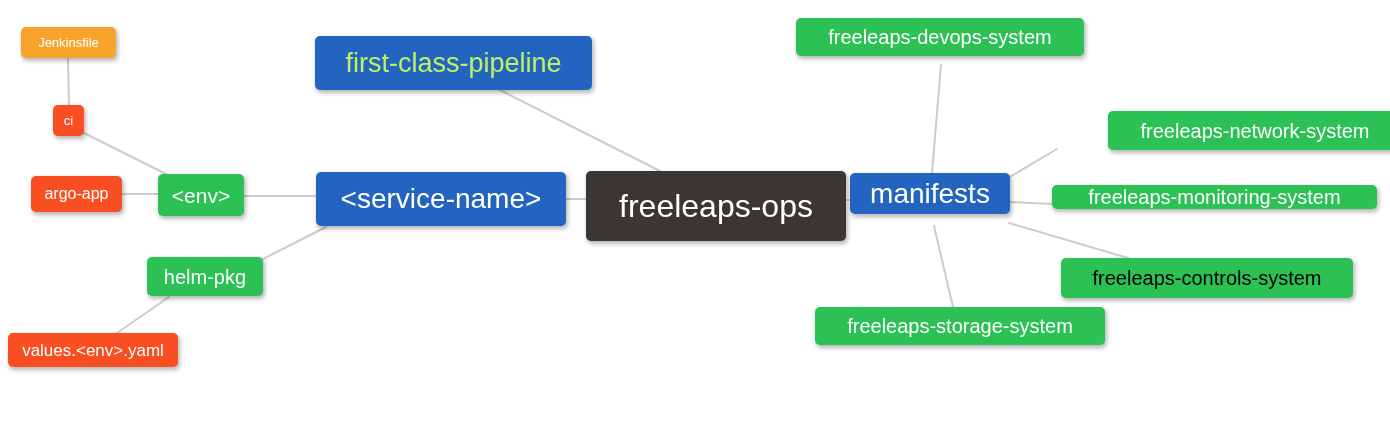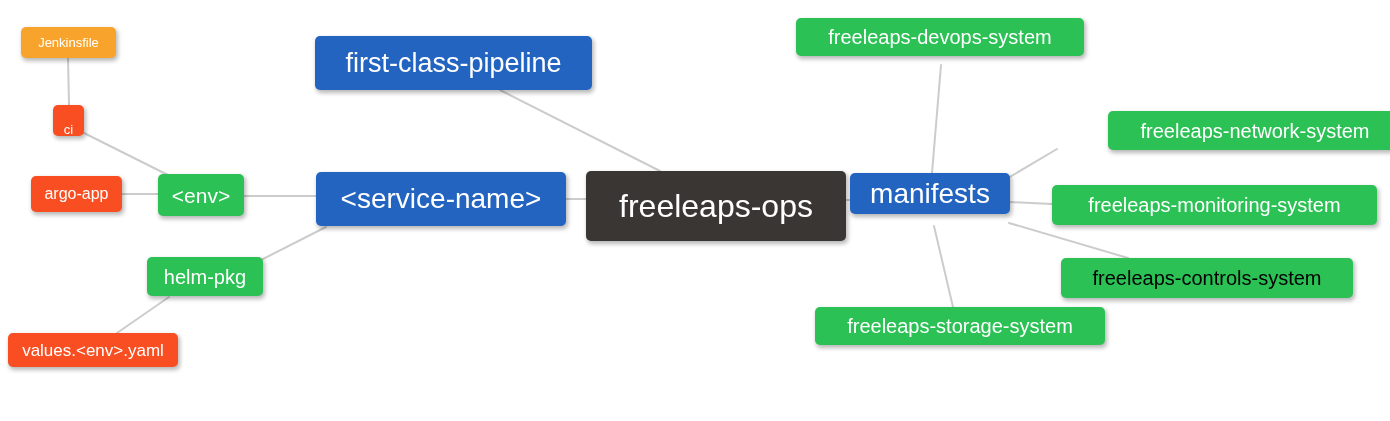--- a/index.html
+++ b/index.html
@@ -51,54 +51,54 @@
       <line x1="932" y1="173" x2="941" y2="65" stroke="#CCCCCC" stroke-width="2" stroke-linecap="round"></line>
       <line x1="1008" y1="178" x2="1057" y2="149" stroke="#CCCCCC" stroke-width="2" stroke-linecap="round"></line>
       <line x1="1010" y1="202" x2="1052" y2="204" stroke="#CCCCCC" stroke-width="2" stroke-linecap="round"></line>
       <line x1="1009" y1="223" x2="1128" y2="258" stroke="#CCCCCC" stroke-width="2" stroke-linecap="round"></line>
       <line x1="934" y1="226" x2="953" y2="307" stroke="#CCCCCC" stroke-width="2" stroke-linecap="round"></line>
     </svg>
   <div>
       <div class="node" style="left: 21px; top: 27px; width: 95px; height: 31px; font-size: 13px; background: rgb(248, 164, 44); color: rgb(255, 255, 255);">
         <span>Jenkinsfile</span>
       </div>
-      <div class="node" style="left: 53px; top: 105px; width: 31px; height: 31px; font-size: 13px; background: rgb(249, 78, 33); color: rgb(255, 255, 255); align-items: flex-end;">
+      <div class="node" style="left: 53px; top: 105px; width: 31px; height: 31px; font-size: 13px; background: rgb(249, 78, 33); color: rgb(255, 255, 255);">
         <span>ci</span>
       </div>
       <div class="node" style="left: 31px; top: 176px; width: 91px; height: 36px; font-size: 16px; background: rgb(249, 78, 33); color: rgb(255, 255, 255);">
         <span>argo-app</span>
       </div>
       <div class="node" style="left: 158px; top: 174px; width: 86px; height: 42px; font-size: 21px; background: rgb(43, 193, 85); color: rgb(255, 255, 255);">
         <span>&lt;env&gt;</span>
       </div>
       <div class="node" style="left: 147px; top: 257px; width: 116px; height: 39px; font-size: 20px; background: rgb(43, 193, 85); color: rgb(255, 255, 255);">
         <span>helm-pkg</span>
       </div>
       <div class="node" style="left: 8px; top: 333px; width: 170px; height: 34px; font-size: 17px; background: rgb(249, 78, 33); color: rgb(255, 255, 255);">
         <span>values.&lt;env&gt;.yaml</span>
       </div>
-      <div class="node" style="left: 315px; top: 36px; width: 277px; height: 54px; font-size: 27px; background: rgb(34, 100, 192); color: #ffffff;">
+      <div class="node" style="left: 315px; top: 36px; width: 277px; height: 54px; font-size: 27px; background: rgb(34, 100, 192); color: #bef264;">
         <span>first-class-pipeline</span>
       </div>
       <div class="node" style="left: 316px; top: 172px; width: 250px; height: 54px; font-size: 28px; background: rgb(34, 100, 192); color: rgb(255, 255, 255);">
         <span>&lt;service-name&gt;</span>
       </div>
       <div class="node" style="left: 586px; top: 171px; width: 260px; height: 70px; font-size: 32px; background: rgb(58, 54, 52); color: rgb(255, 255, 255);">
         <span>freeleaps-ops</span>
       </div>
       <div class="node" style="left: 850px; top: 173px; width: 160px; height: 41px; font-size: 28px; background: rgb(34, 100, 192); color: rgb(255, 255, 255);">
         <span>manifests</span>
       </div>
       <div class="node" style="left: 796px; top: 18px; width: 288px; height: 38px; font-size: 20px; background: rgb(43, 193, 85); color: rgb(255, 255, 255);">
         <span>freeleaps-devops-system</span>
       </div>
       <div class="node" style="left: 1108px; top: 111px; width: 294px; height: 39px; font-size: 20px; background: rgb(43, 193, 85); color: rgb(255, 255, 255);">
         <span>freeleaps-network-system</span>
       </div>
-      <div class="node" style="left: 1052px; top: 185px; width: 325px; height: 40px; font-size: 20px; background: rgb(43, 193, 85); color: rgb(255, 255, 255);">
+      <div class="node" style="left: 1052px; top: 185px; width: 325px; height: 24px; font-size: 20px; background: rgb(43, 193, 85); color: rgb(255, 255, 255);">
         <span>freeleaps-monitoring-system</span>
       </div>
       <div class="node" style="left: 1061px; top: 258px; width: 292px; height: 40px; font-size: 20px; background: rgb(43, 193, 85); color: #000000;">
         <span>freeleaps-controls-system</span>
       </div>
       <div class="node" style="left: 815px; top: 307px; width: 290px; height: 38px; font-size: 20px; background: rgb(43, 193, 85); color: rgb(255, 255, 255);">
         <span>freeleaps-storage-system</span>
       </div>
     </div>
 </div>

